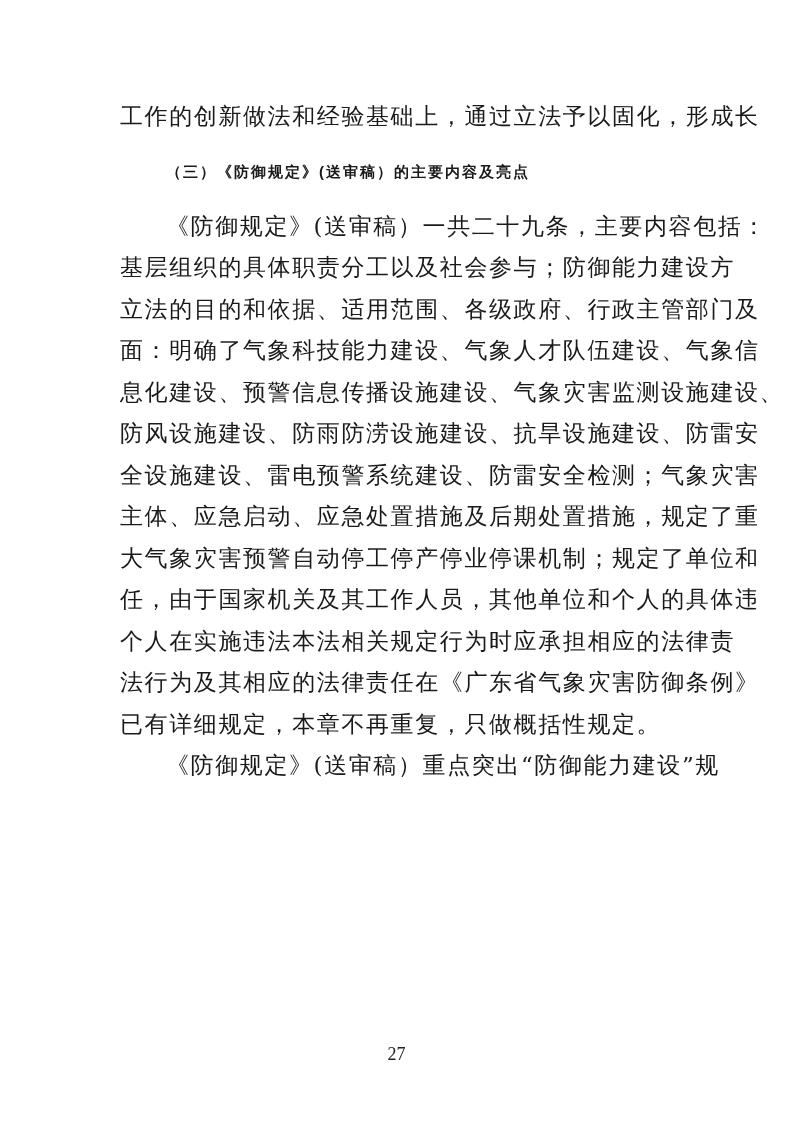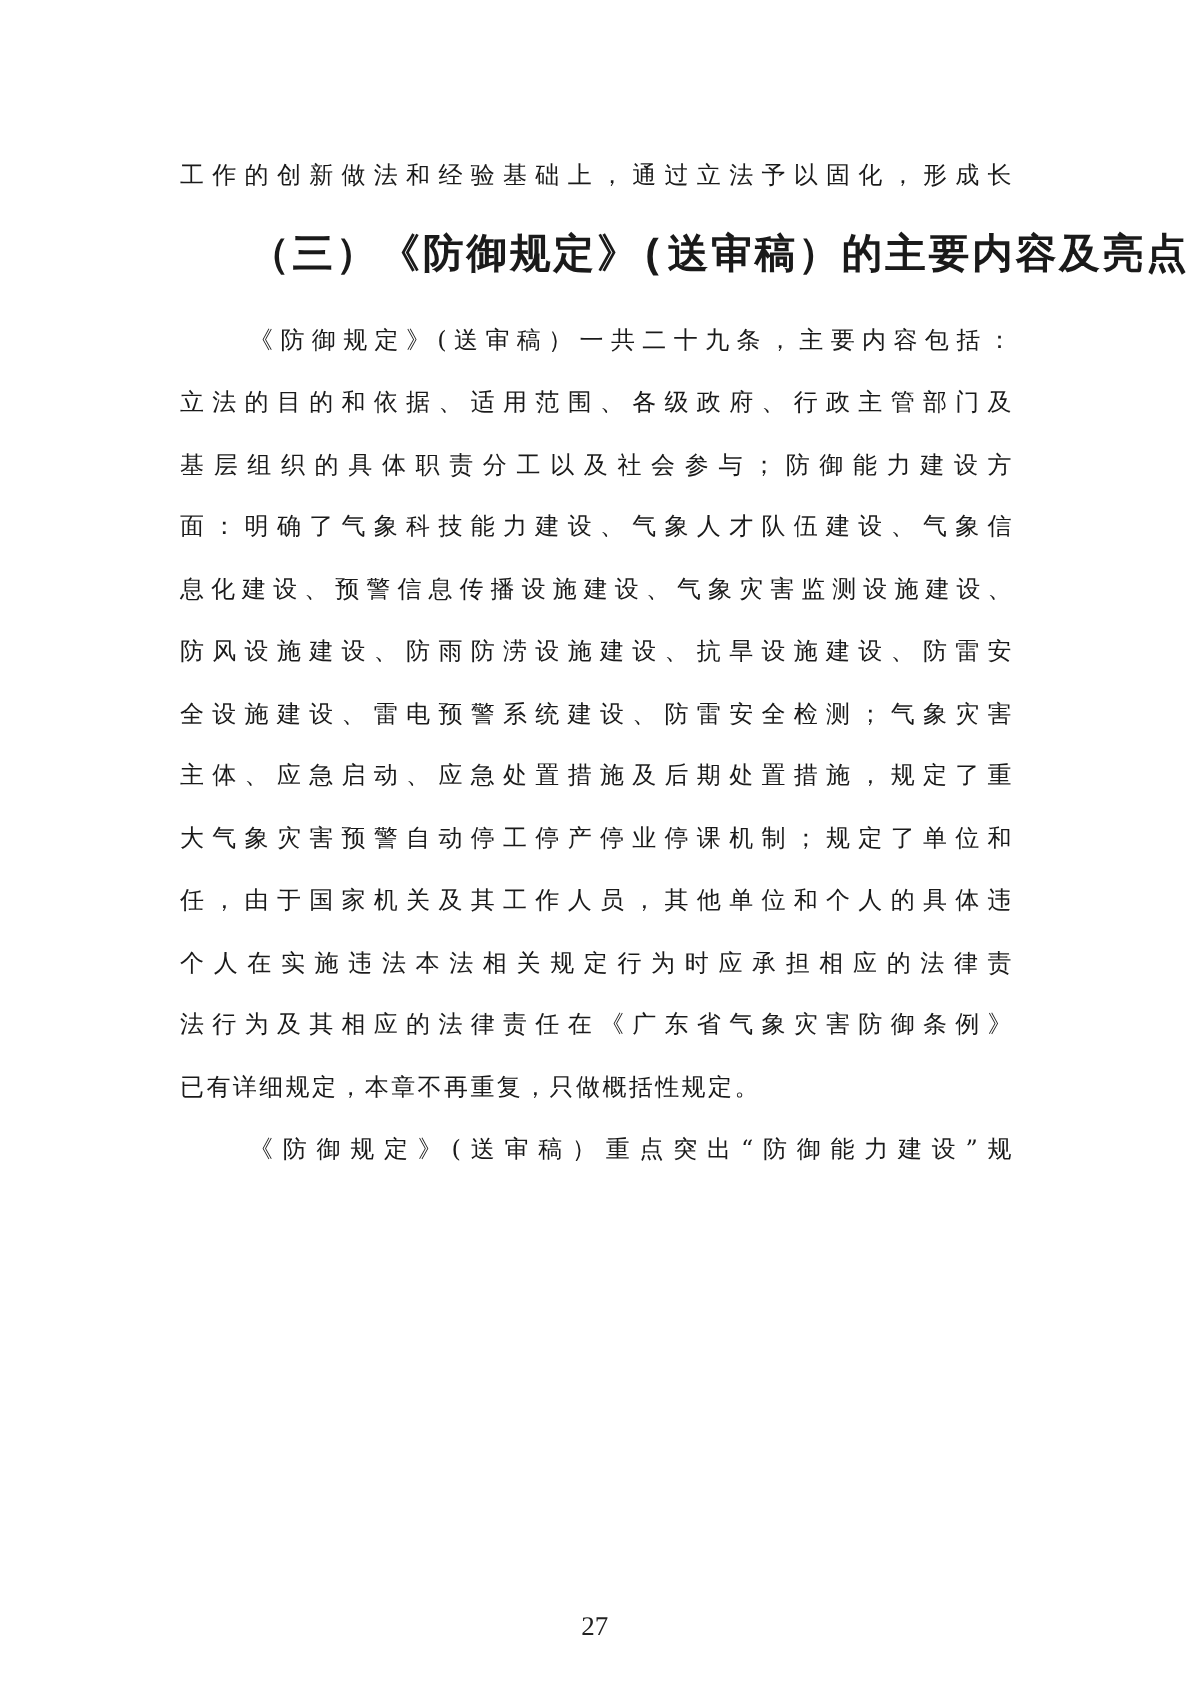--- a/index.html
+++ b/index.html
@@ -14,67 +14,66 @@
     }
     .page {
       position: absolute;
       left: 120px;
       top: 96px;
       width: 556px;
     }
     .line {
       height: 41.5px;
       line-height: 41.5px;
-      font-size: 16px;
+      font-size: 23px;
       white-space: nowrap;
       letter-spacing: 1.6px;
       text-align: justify;
       text-align-last: justify;
     }
     .line.last { text-align-last: left; }
     .gap { height: 12px; }
     .heading {
       height: 44px;
       line-height: 44px;
-      font-size: 27px;
+      font-size: 15px;
       font-weight: bold;
-      font-family: Liberation Mono, monospace;
+      font-family: Liberation Sans, sans-serif;
       padding-left: 46px;
       letter-spacing: 2px;
       white-space: nowrap;
     }
     .indent { padding-left: 46px; }
     .page-number {
       position: absolute;
       left: 0;
       width: 793px;
       top: 1044px;
       text-align: center;
       font-size: 18px;
       font-family: "Liberation Serif", serif;
       color: #222;
-      margin-top: 30px;
     }
   </style>
 </head>
 <body>
 
 <div class="page">
   <div>
     <div class="line">工作的创新做法和经验基础上，通过立法予以固化，形成长</div>
   </div>
 
   <div class="gap"></div>
   <div class="heading">（三）《防御规定》(送审稿）的主要内容及亮点</div>
   <div class="gap"></div>
 
   <div>
     <div class="line indent">《防御规定》(送审稿）一共二十九条，主要内容包括：</div>
+    <div class="line">基层组织的具体职责分工以及社会参与；防御能力建设方</div>
     <div class="line">立法的目的和依据、适用范围、各级政府、行政主管部门及</div>
-    <div class="line">基层组织的具体职责分工以及社会参与；防御能力建设方</div>
     <div class="line">面：明确了气象科技能力建设、气象人才队伍建设、气象信</div>
     <div class="line">息化建设、预警信息传播设施建设、气象灾害监测设施建设、</div>
     <div class="line">防风设施建设、防雨防涝设施建设、抗旱设施建设、防雷安</div>
     <div class="line">全设施建设、雷电预警系统建设、防雷安全检测；气象灾害</div>
     <div class="line">主体、应急启动、应急处置措施及后期处置措施，规定了重</div>
     <div class="line">大气象灾害预警自动停工停产停业停课机制；规定了单位和</div>
     <div class="line">任，由于国家机关及其工作人员，其他单位和个人的具体违</div>
     <div class="line">个人在实施违法本法相关规定行为时应承担相应的法律责</div>
     <div class="line">法行为及其相应的法律责任在《广东省气象灾害防御条例》</div>
     <div class="line last">已有详细规定，本章不再重复，只做概括性规定。</div>

